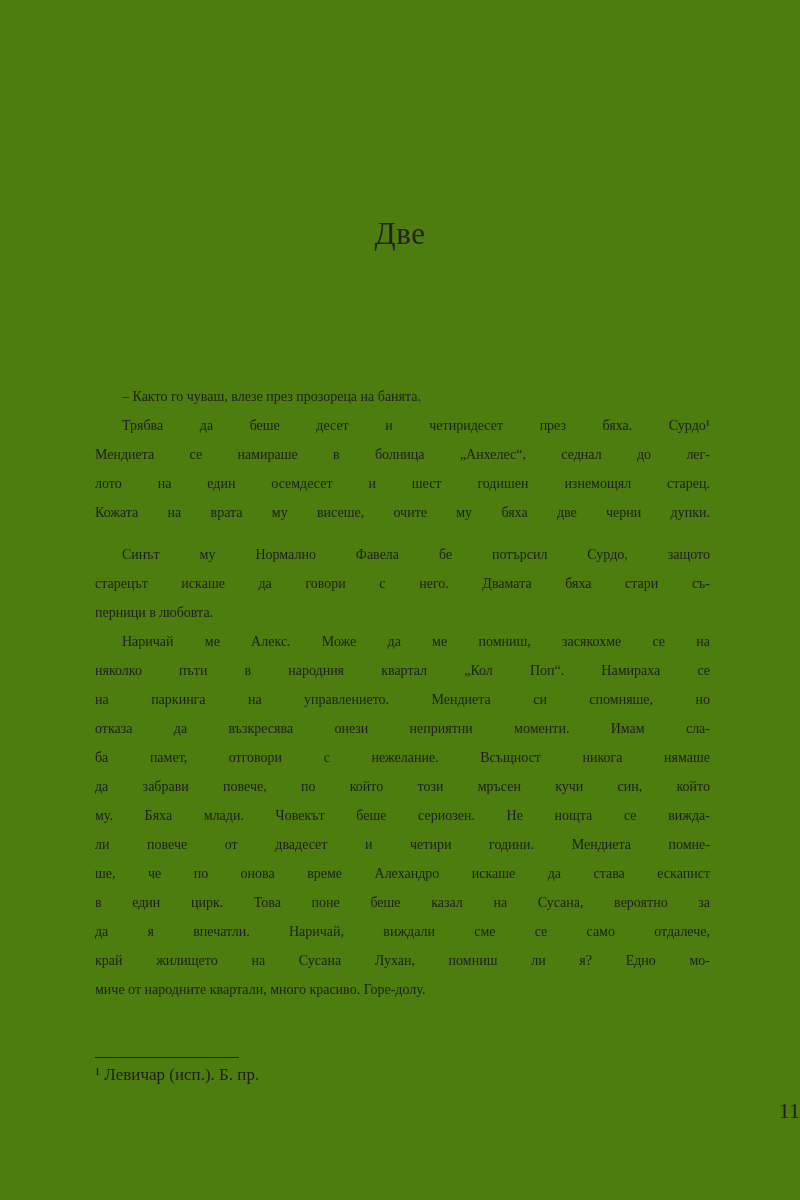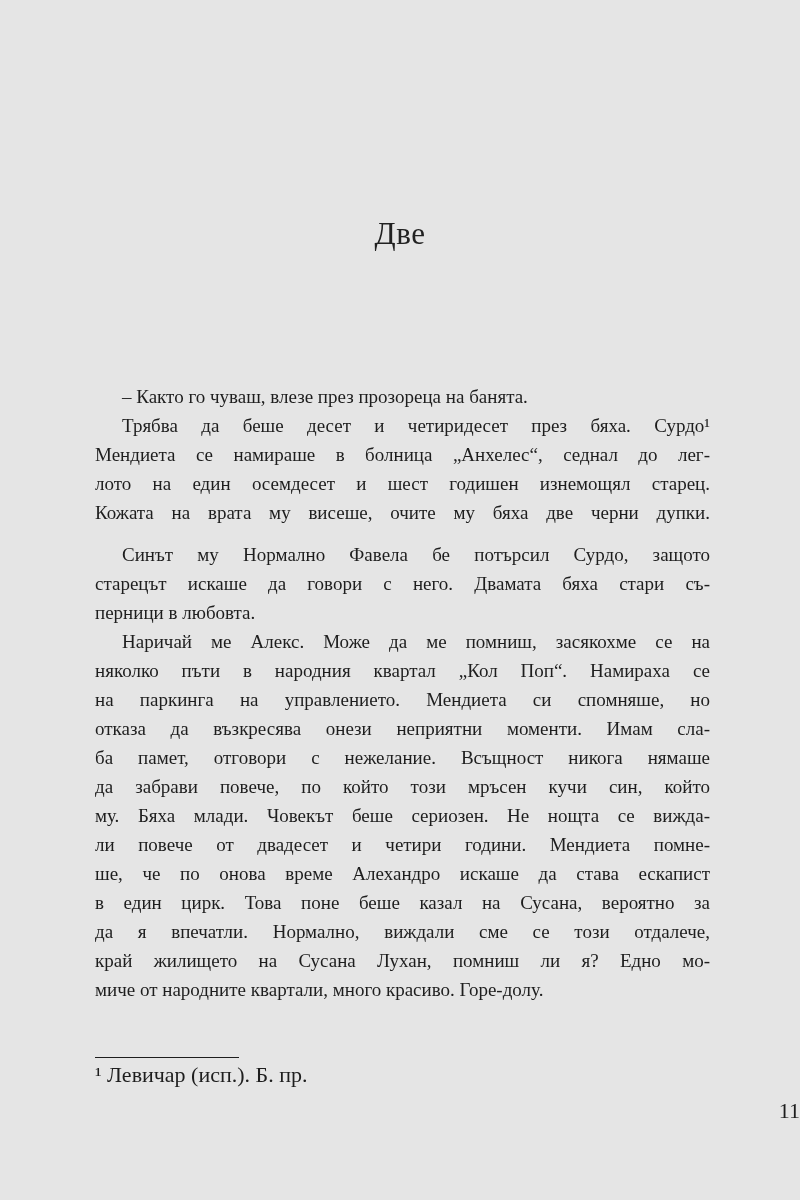--- a/index.html
+++ b/index.html
@@ -4,42 +4,42 @@
 <style>
   html, body {
     margin: 0;
     padding: 0;
     background: #ffffff;
   }
   .page {
     position: relative;
     width: 800px;
     height: 1200px;
-    background: #e5e5e5;
+    background: #4d7c0f;
     font-family: "Liberation Serif", "DejaVu Serif", serif;
     color: #1e1e1e;
     overflow: hidden;
   }
   .chapter-title {
     position: absolute;
     top: 217px;
     left: 0;
     width: 800px;
     text-align: center;
     font-size: 31px;
     line-height: 34px;
     letter-spacing: 0.5px;
     color: #222222;
   }
   .body-text {
     position: absolute;
     top: 382px;
     left: 95px;
     width: 615px;
-    font-size: 19px;
+    font-size: 14px;
     line-height: 29px;
   }
   .line {
     text-align: justify;
     text-align-last: justify;
   }
   .line.last {
     text-align: justify;
     text-align-last: left;
   }
@@ -55,21 +55,21 @@
     left: 95px;
     width: 144px;
     height: 0;
     border-top: 1.5px solid #1e1e1e;
   }
   .footnote {
     position: absolute;
     top: 1062px;
     left: 95px;
     width: 615px;
-    font-size: 22px;
+    font-size: 17px;
     line-height: 26px;
   }
   .page-number {
     position: absolute;
     top: 1097px;
     left: 0;
     width: 800px;
     text-align: right;
     font-size: 22px;
     line-height: 28px;
@@ -107,21 +107,21 @@
       <div class="line indent">Наричай ме Алекс. Може да ме помниш, засякохме се на</div>
       <div class="line">няколко пъти в народния квартал „Кол Поп“. Намираха се</div>
       <div class="line">на паркинга на управлението. Мендиета си спомняше, но</div>
       <div class="line">отказа да възкресява онези неприятни моменти. Имам сла-</div>
       <div class="line">ба памет, отговори с нежелание. Всъщност никога нямаше</div>
       <div class="line">да забрави повече, по който този мръсен кучи син, който</div>
       <div class="line">му. Бяха млади. Човекът беше сериозен. Не нощта се вижда-</div>
       <div class="line">ли повече от двадесет и четири години. Мендиета помне-</div>
       <div class="line">ше, че по онова време Алехандро искаше да става ескапист</div>
       <div class="line">в един цирк. Това поне беше казал на Сусана, вероятно за</div>
-      <div class="line">да я впечатли. Нормално, виждали сме се този отдалече,</div>
+      <div class="line">да я впечатли. Наричай, виждали сме се само отдалече,</div>
       <div class="line">край жилището на Сусана Лухан, помниш ли я? Едно мо-</div>
       <div class="line last">миче от народните квартали, много красиво. Горе-долу.</div>
     </div>
 
   </div>
 
   <div class="footnote-rule"></div>
 
   <div class="footnote">¹ Левичар (исп.). Б. пр.</div>
 

